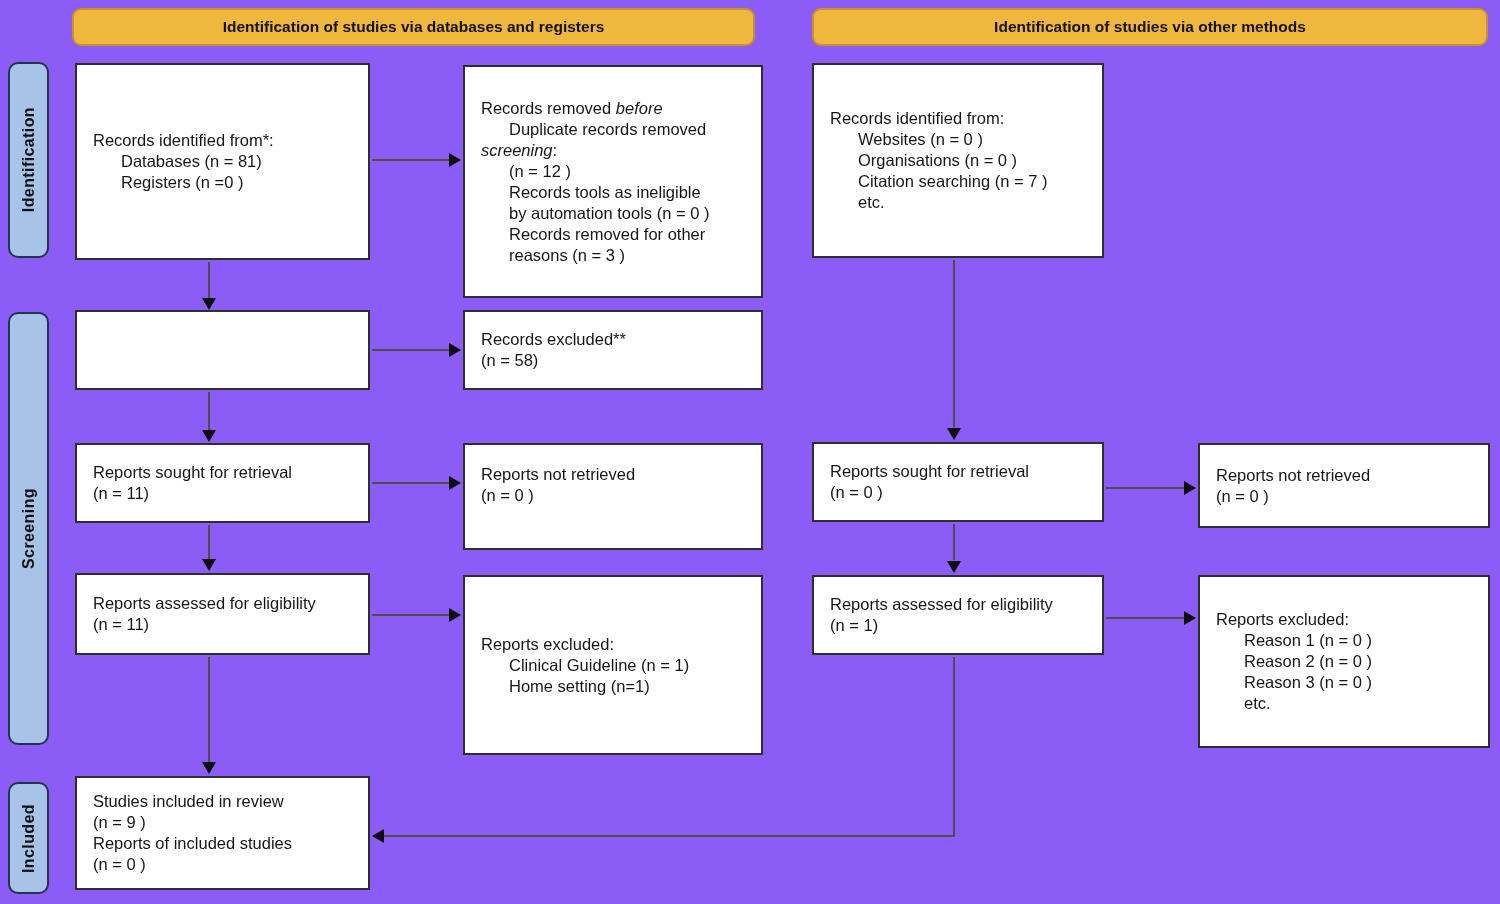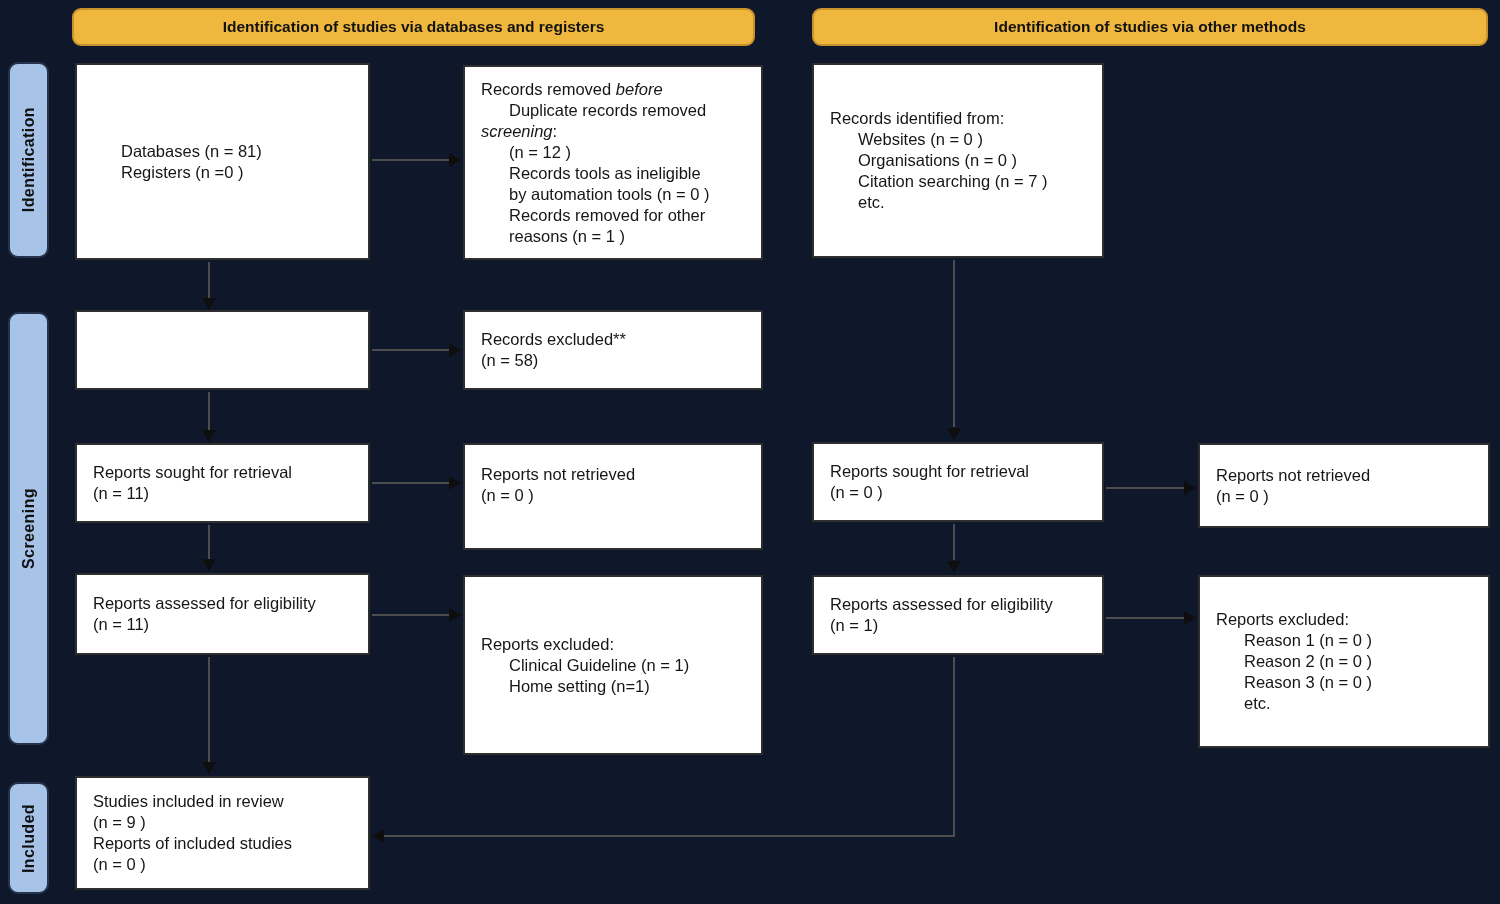--- a/index.html
+++ b/index.html
@@ -1,18 +1,18 @@
 <!DOCTYPE html>
 <html style="--banner-bg: #EFB73E; --banner-border: #C8922B; --sidebar-bg: #A7C4E8; --sidebar-border: #24344E; --box-border: #2E2E2E; --arrow: #4D4D4D;"><head>
 <meta charset="utf-8">
 <style>
   * { margin:0; padding:0; box-sizing:border-box; }
   html,body { background:#ffffff; }
   .canvas {
-    position:relative; width:1500px; height:904px; background:#0f172a;
+    position:relative; width:1500px; height:904px; background:#8b5cf6;
     font-family:"Liberation Sans", sans-serif; color:#1a1a1a; overflow:hidden;
   }
   .banner {
     position:absolute; height:38px;
     background:var(--banner-bg, #EFB73E);
     border:2px solid var(--banner-border, #C8922B);
     border-radius:9px;
     display:flex; align-items:center; justify-content:center;
     font-weight:bold; font-size:15.5px; color:#131313;
   }
@@ -60,20 +60,21 @@
     <span>Identification</span>
   </div>
   <div class="side" style="top:312px;height:433px;">
     <span>Screening</span>
   </div>
   <div class="side" style="top:782px;height:112px;">
     <span>Included</span>
   </div>
 
   <div class="fbox" style="left:75px;top:63px;width:295px;height:197px;">
+    <div class="line">Records identified from*:</div>
     <div class="line ind">Databases (n = 81)</div>
     <div class="line ind">Registers (n =0 )</div>
   </div>
 
   <div class="fbox" style="left:75px;top:310px;width:295px;height:80px;">
   </div>
 
   <div class="fbox" style="left:75px;top:443px;width:295px;height:80px;">
     <div class="line">Reports sought for retrieval</div>
     <div class="line">(n = 11)</div>
@@ -84,29 +85,29 @@
     <div class="line">(n = 11)</div>
   </div>
 
   <div class="fbox" style="left:75px;top:776px;width:295px;height:114px;">
     <div class="line">Studies included in review</div>
     <div class="line">(n = 9 )</div>
     <div class="line">Reports of included studies</div>
     <div class="line">(n = 0 )</div>
   </div>
 
-  <div class="fbox" style="left:463px;top:65px;width:300px;height:195px;">
+  <div class="fbox" style="left:463px;top:65px;width:300px;height:233px;">
     <div class="line"><span>Records removed </span><i>before</i></div>
     <div class="line ind">Duplicate records removed</div>
     <div class="line"><i>screening</i><span>:</span></div>
     <div class="line ind">(n = 12 )</div>
     <div class="line ind">Records tools as ineligible</div>
     <div class="line ind">by automation tools (n = 0 )</div>
     <div class="line ind">Records removed for other</div>
-    <div class="line ind">reasons (n = 1 )</div>
+    <div class="line ind">reasons (n = 3 )</div>
   </div>
 
   <div class="fbox" style="left:463px;top:310px;width:300px;height:80px;">
     <div class="line">Records excluded**</div>
     <div class="line">(n = 58)</div>
   </div>
 
   <div class="fbox vtop" style="left:463px;top:443px;width:300px;height:107px;">
     <div class="line">Reports not retrieved</div>
     <div class="line">(n = 0 )</div>

